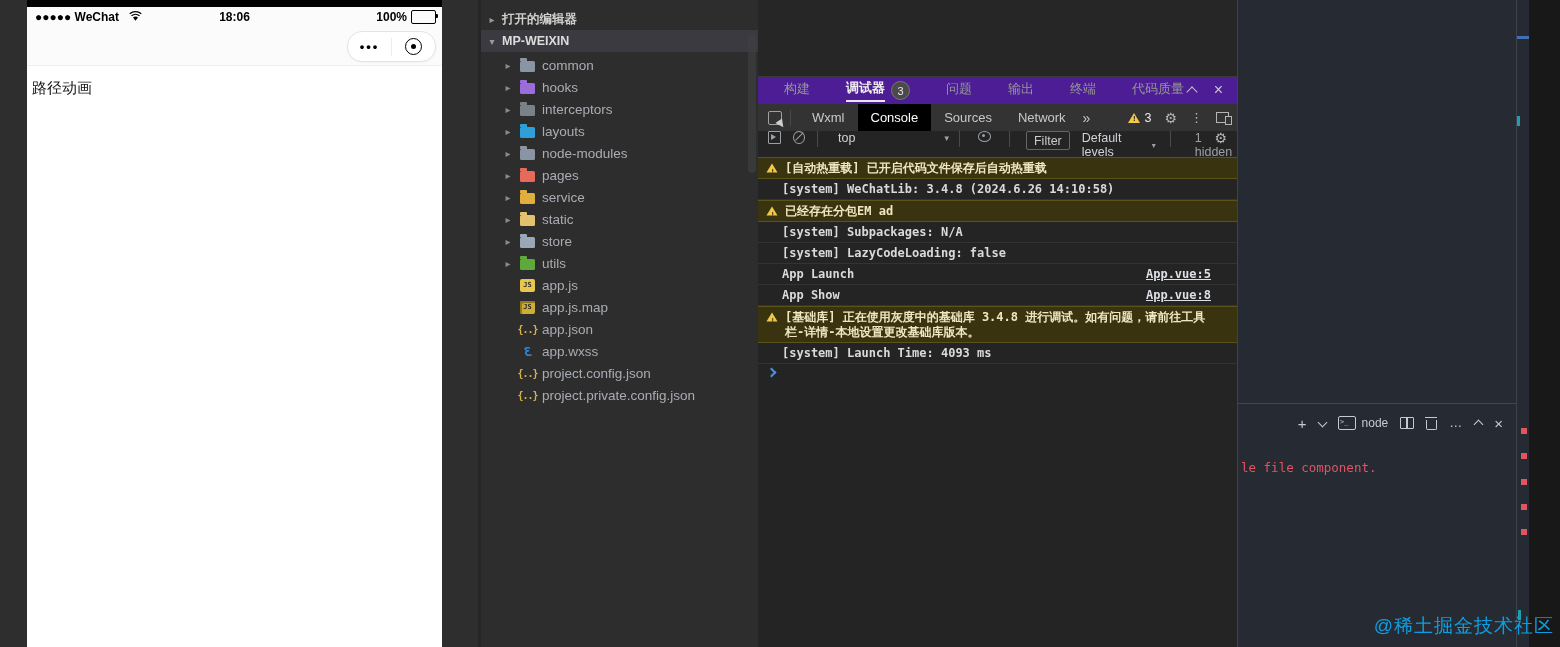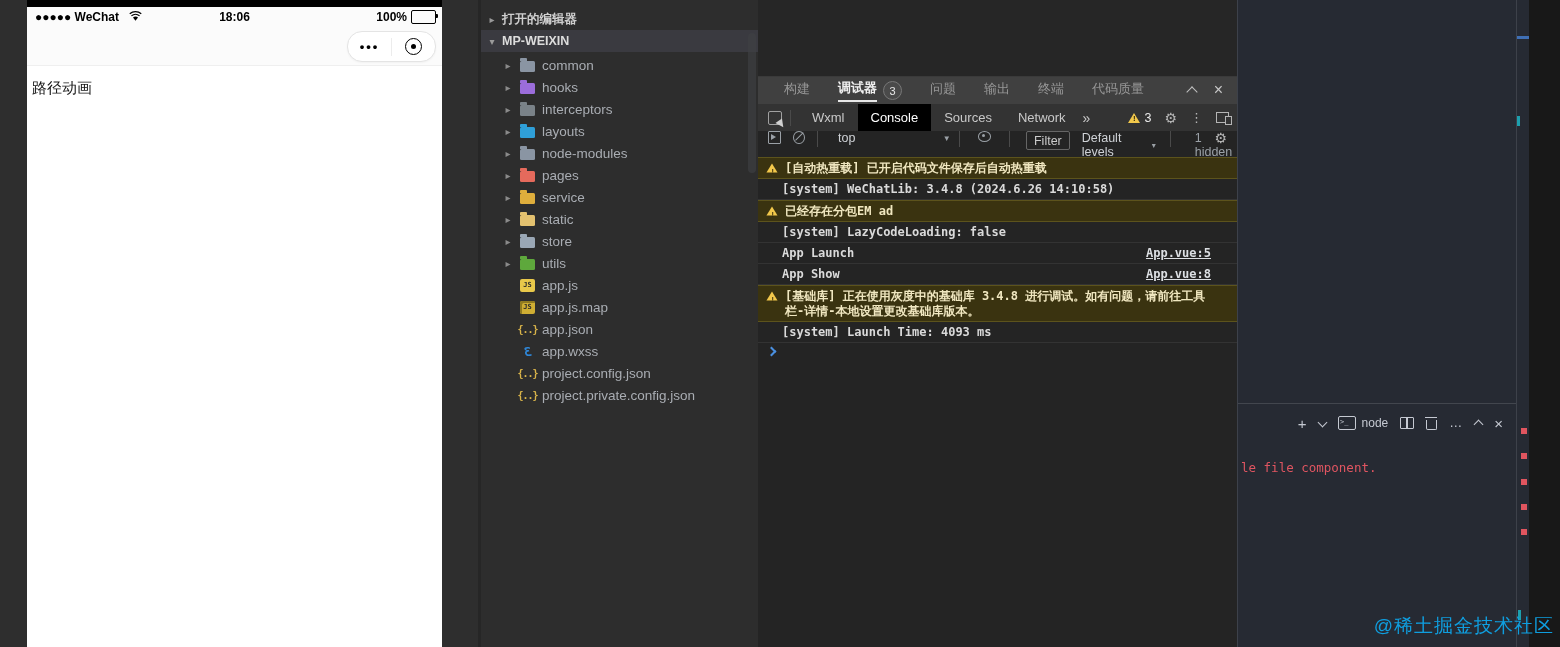--- a/index.html
+++ b/index.html
@@ -65,21 +65,21 @@
   .jsmap-badge{background:#cfae33;color:#2b2b2b;font-size:7px;font-weight:700;border-radius:2px;
     box-shadow:2px 2px 0 0 #8f7a20 inset;}
   .json-badge{color:#d9b44a;font-size:10px;font-weight:700;letter-spacing:-1px;}
   .wxss-badge{color:#2f86d6;font-size:13px;font-weight:900;transform:scaleX(-1);font-style:italic;}
   .expl-scroll{left:748px;top:33px;width:8px;height:140px;background:#3f4044;border-radius:4px;opacity:.65;}
 
   
   .debugpanel{left:758px;top:0;width:479px;height:647px;background:#242424;}
   .debug-empty{left:0;top:0;width:100%;height:76px;background:#262626;border-bottom:1px solid #3a3a3a;position:absolute;}
   .panel-tabs{left:0;top:77px;width:100%;height:27px;position:absolute;display:flex;align-items:center;
-    gap:28px;padding-left:26px;font-size:13px;color:#979797;background:#404040;}
+    gap:36px;padding-left:26px;font-size:13px;color:#979797;background:#4c1d95;}
   .ptab{display:flex;align-items:center;gap:6px;cursor:default;}
   .ptab .plabel{padding-bottom:3px;}
   .ptab.active .plabel{color:#f0f0f0;font-weight:700;border-bottom:2px solid #e8e8e8;}
   .ptab-badge{width:17px;height:17px;border-radius:50%;background:#4a4a4a;border:1px solid #777;
     color:#e8e8e8;font-size:11px;display:flex;align-items:center;justify-content:center;}
   .ptabs-right{position:absolute;right:14px;top:82px;display:flex;align-items:center;gap:18px;color:#c0c0c0;}
   .chev{width:7px;height:7px;border-left:1.6px solid #c0c0c0;border-bottom:1.6px solid #c0c0c0;display:inline-block;}
   .chev.up{transform:rotate(135deg);margin-top:4px;}
   .x-glyph{font-size:16px;color:#c8c8c8;line-height:1;}
 
@@ -369,20 +369,23 @@
       <span class="ctext">[自动热重载] 已开启代码文件保存后自动热重载</span>
     </div>
     <div class="crow log">
       <span class="ctext">[system] WeChatLib: 3.4.8 (2024.6.26 14:10:58)</span>
     </div>
     <div class="crow warn">
       <span class="tri"></span>
       <span class="ctext">已经存在分包EM ad</span>
     </div>
     <div class="crow log">
+      <span class="ctext">[system] Subpackages: N/A</span>
+    </div>
+    <div class="crow log">
       <span class="ctext">[system] LazyCodeLoading: false</span>
     </div>
     <div class="crow log">
       <span class="ctext">App Launch</span>
       <a class="clink">App.vue:5</a>
     </div>
     <div class="crow log">
       <span class="ctext">App Show</span>
       <a class="clink">App.vue:8</a>
     </div>

